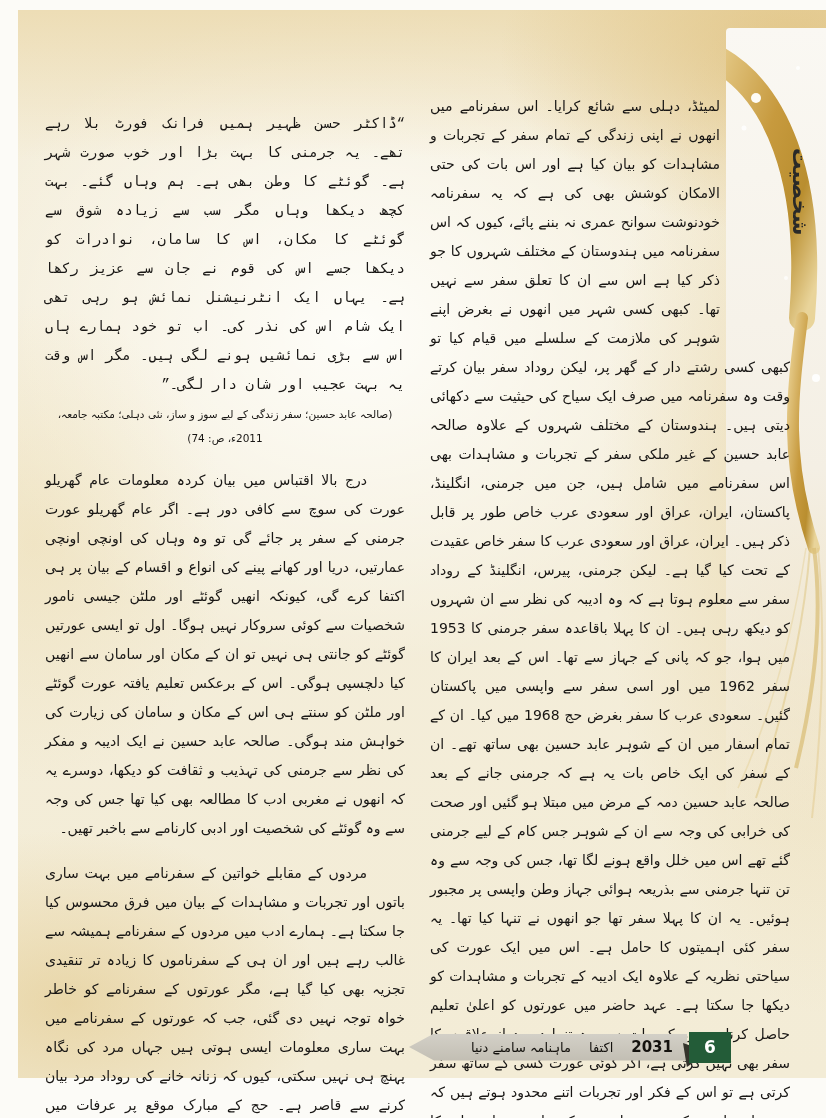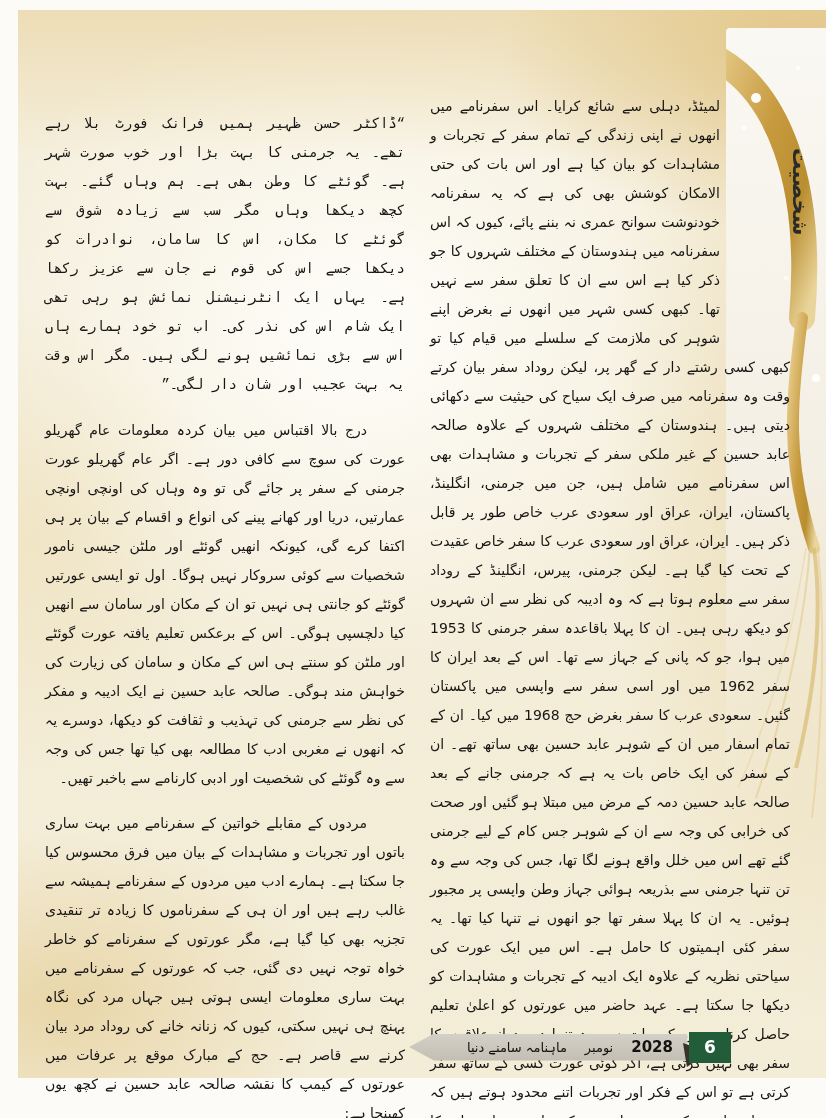--- a/index.html
+++ b/index.html
@@ -105,27 +105,28 @@
   <div class="section-label">شخصیت</div>
 </div>
 
 <div class="content">
   <div class="col col-right">
     <div class="panel-intrude"></div>
     <p>لمیٹڈ، دہلی سے شائع کرایا۔ اس سفرنامے میں انھوں نے اپنی زندگی کے تمام سفر کے تجربات و مشاہدات کو بیان کیا ہے اور اس بات کی حتی الامکان کوشش بھی کی ہے کہ یہ سفرنامہ خودنوشت سوانح عمری نہ بننے پائے، کیوں کہ اس سفرنامہ میں ہندوستان کے مختلف شہروں کا جو ذکر کیا ہے اس سے ان کا تعلق سفر سے نہیں تھا۔ کبھی کسی شہر میں انھوں نے بغرض اپنے شوہر کی ملازمت کے سلسلے میں قیام کیا تو کبھی کسی رشتے دار کے گھر پر، لیکن روداد سفر بیان کرتے وقت وہ سفرنامہ میں صرف ایک سیاح کی حیثیت سے دکھائی دیتی ہیں۔ ہندوستان کے مختلف شہروں کے علاوہ صالحہ عابد حسین کے غیر ملکی سفر کے تجربات و مشاہدات بھی اس سفرنامے میں شامل ہیں، جن میں جرمنی، انگلینڈ، پاکستان، ایران، عراق اور سعودی عرب خاص طور پر قابل ذکر ہیں۔ ایران، عراق اور سعودی عرب کا سفر خاص عقیدت کے تحت کیا گیا ہے۔ لیکن جرمنی، پیرس، انگلینڈ کے روداد سفر سے معلوم ہوتا ہے کہ وہ ادیبہ کی نظر سے ان شہروں کو دیکھ رہی ہیں۔ ان کا پہلا باقاعدہ سفر جرمنی کا 1953 میں ہوا، جو کہ پانی کے جہاز سے تھا۔ اس کے بعد ایران کا سفر 1962 میں اور اسی سفر سے واپسی میں پاکستان گئیں۔ سعودی عرب کا سفر بغرض حج 1968 میں کیا۔ ان کے تمام اسفار میں ان کے شوہر عابد حسین بھی ساتھ تھے۔ ان کے سفر کی ایک خاص بات یہ ہے کہ جرمنی جانے کے بعد صالحہ عابد حسین دمہ کے مرض میں مبتلا ہو گئیں اور صحت کی خرابی کی وجہ سے ان کے شوہر جس کام کے لیے جرمنی گئے تھے اس میں خلل واقع ہونے لگا تھا، جس کی وجہ سے وہ تن تنہا جرمنی سے بذریعہ ہوائی جہاز وطن واپسی پر مجبور ہوئیں۔ یہ ان کا پہلا سفر تھا جو انھوں نے تنہا کیا تھا۔ یہ سفر کئی اہمیتوں کا حامل ہے۔ اس میں ایک عورت کی سیاحتی نظریہ کے علاوہ ایک ادیبہ کے تجربات و مشاہدات کو دیکھا جا سکتا ہے۔ عہد حاضر میں عورتوں کو اعلیٰ تعلیم حاصل کرنا تو دور کی بات ہے، وہ تنہا دور دراز علاقوں کا سفر بھی نہیں کرتی ہے، اگر کوئی عورت کسی کے ساتھ سفر کرتی ہے تو اس کے فکر اور تجربات اتنے محدود ہوتے ہیں کہ وہ وطن واپسی کے بعد روداد سفر کے بیان میں اس بات کا خیال ہی نہیں رکھتیں کہ کس چیز کو بیان کرنا ہے اور کس کو نہیں۔ ایک عام عورت جب عورتوں کے بیچ بیٹھ کر روداد سفر بیان کرتی ہے تو ممالک غیر کی چکا چوند کو ہی سرسری طور پر بیان کر دیتی ہے اور سننے والی عورتوں کو ان کی بات میں لطف اور مزہ بھی آتا ہے۔ چونکہ یہ عورتیں دنیا و مافیہا سے بے خبر ہوتی ہیں، لیکن صالحہ عابد حسین نے اپنے سفرنامے میں واقعات کو کچھ اس انداز میں بیان کیا ہے کہ عام عورتوں کی روداد سفر اس سے کافی مختلف ہے۔ ایک اقتباس ملاحظہ ہو:</p>
   </div>
   <div class="col col-left">
     <p class="quote">“ڈاکٹر حسن ظہیر ہمیں فرانک فورٹ بلا رہے تھے۔ یہ جرمنی کا بہت بڑا اور خوب صورت شہر ہے۔ گوئٹے کا وطن بھی ہے۔ ہم وہاں گئے۔ بہت کچھ دیکھا وہاں مگر سب سے زیادہ شوق سے گوئٹے کا مکان، اس کا سامان، نوادرات کو دیکھا جسے اس کی قوم نے جان سے عزیز رکھا ہے۔ یہاں ایک انٹرنیشنل نمائش ہو رہی تھی ایک شام اس کی نذر کی۔ اب تو خود ہمارے ہاں اس سے بڑی نمائشیں ہونے لگی ہیں۔ مگر اس وقت یہ بہت عجیب اور شان دار لگی۔”</p>
+    <p class="citation">(صالحہ عابد حسین؛ سفر زندگی کے لیے سوز و ساز، نئی دہلی؛ مکتبہ جامعہ، 2011ء، ص: 74)</p>
     <p class="indent">درج بالا اقتباس میں بیان کردہ معلومات عام گھریلو عورت کی سوچ سے کافی دور ہے۔ اگر عام گھریلو عورت جرمنی کے سفر پر جائے گی تو وہ وہاں کی اونچی اونچی عمارتیں، دریا اور کھانے پینے کی انواع و اقسام کے بیان پر ہی اکتفا کرے گی، کیونکہ انھیں گوئٹے اور ملٹن جیسی نامور شخصیات سے کوئی سروکار نہیں ہوگا۔ اول تو ایسی عورتیں گوئٹے کو جانتی ہی نہیں تو ان کے مکان اور سامان سے انھیں کیا دلچسپی ہوگی۔ اس کے برعکس تعلیم یافتہ عورت گوئٹے اور ملٹن کو سنتے ہی اس کے مکان و سامان کی زیارت کی خواہش مند ہوگی۔ صالحہ عابد حسین نے ایک ادیبہ و مفکر کی نظر سے جرمنی کی تہذیب و ثقافت کو دیکھا، دوسرے یہ کہ انھوں نے مغربی ادب کا مطالعہ بھی کیا تھا جس کی وجہ سے وہ گوئٹے کی شخصیت اور ادبی کارنامے سے باخبر تھیں۔</p>
     <p class="indent">مردوں کے مقابلے خواتین کے سفرنامے میں بہت ساری باتوں اور تجربات و مشاہدات کے بیان میں فرق محسوس کیا جا سکتا ہے۔ ہمارے ادب میں مردوں کے سفرنامے ہمیشہ سے غالب رہے ہیں اور ان ہی کے سفرناموں کا زیادہ تر تنقیدی تجزیہ بھی کیا گیا ہے، مگر عورتوں کے سفرنامے کو خاطر خواہ توجہ نہیں دی گئی، جب کہ عورتوں کے سفرنامے میں بہت ساری معلومات ایسی ہوتی ہیں جہاں مرد کی نگاہ پہنچ ہی نہیں سکتی، کیوں کہ زنانہ خانے کی روداد مرد بیان کرنے سے قاصر ہے۔ حج کے مبارک موقع پر عرفات میں عورتوں کے کیمپ کا نقشہ صالحہ عابد حسین نے کچھ یوں کھینچا ہے:</p>
     <p class="quote">“میدان عرفات کی وسعت کا کیا کہنا۔ اس بے پناہ وسیع میدان میں لاکھوں خیموں کا ایک جنگل تھا۔ سامنے تاریخی مساجد وغیرہ تھیں جن کی دوری سے زیارت کر پائے۔ ہندوستانی سفارت خانہ کے کیمپ کے ایک خیمے میں ہمارے قافلے کی خواتین موجود تھیں۔ میں بھی اپنی حمائل اور دعاؤں کی کتاب لے کر ایک کونے میں جا بیٹھی اور پڑھتی رہی۔</p>
   </div>
 </div>
 
 <div class="footer">
   <div class="page-badge">6</div>
   <div class="pencil-nib"></div>
   <div class="pencil-body">
-    <span class="year">2028</span>
-    <span class="month">نومبر</span>
+    <span class="year">2031</span>
+    <span class="month">اکتفا</span>
     <span class="magazine">ماہنامہ سامنے دنیا</span>
   </div>
 </div>
 
 </body></html>

